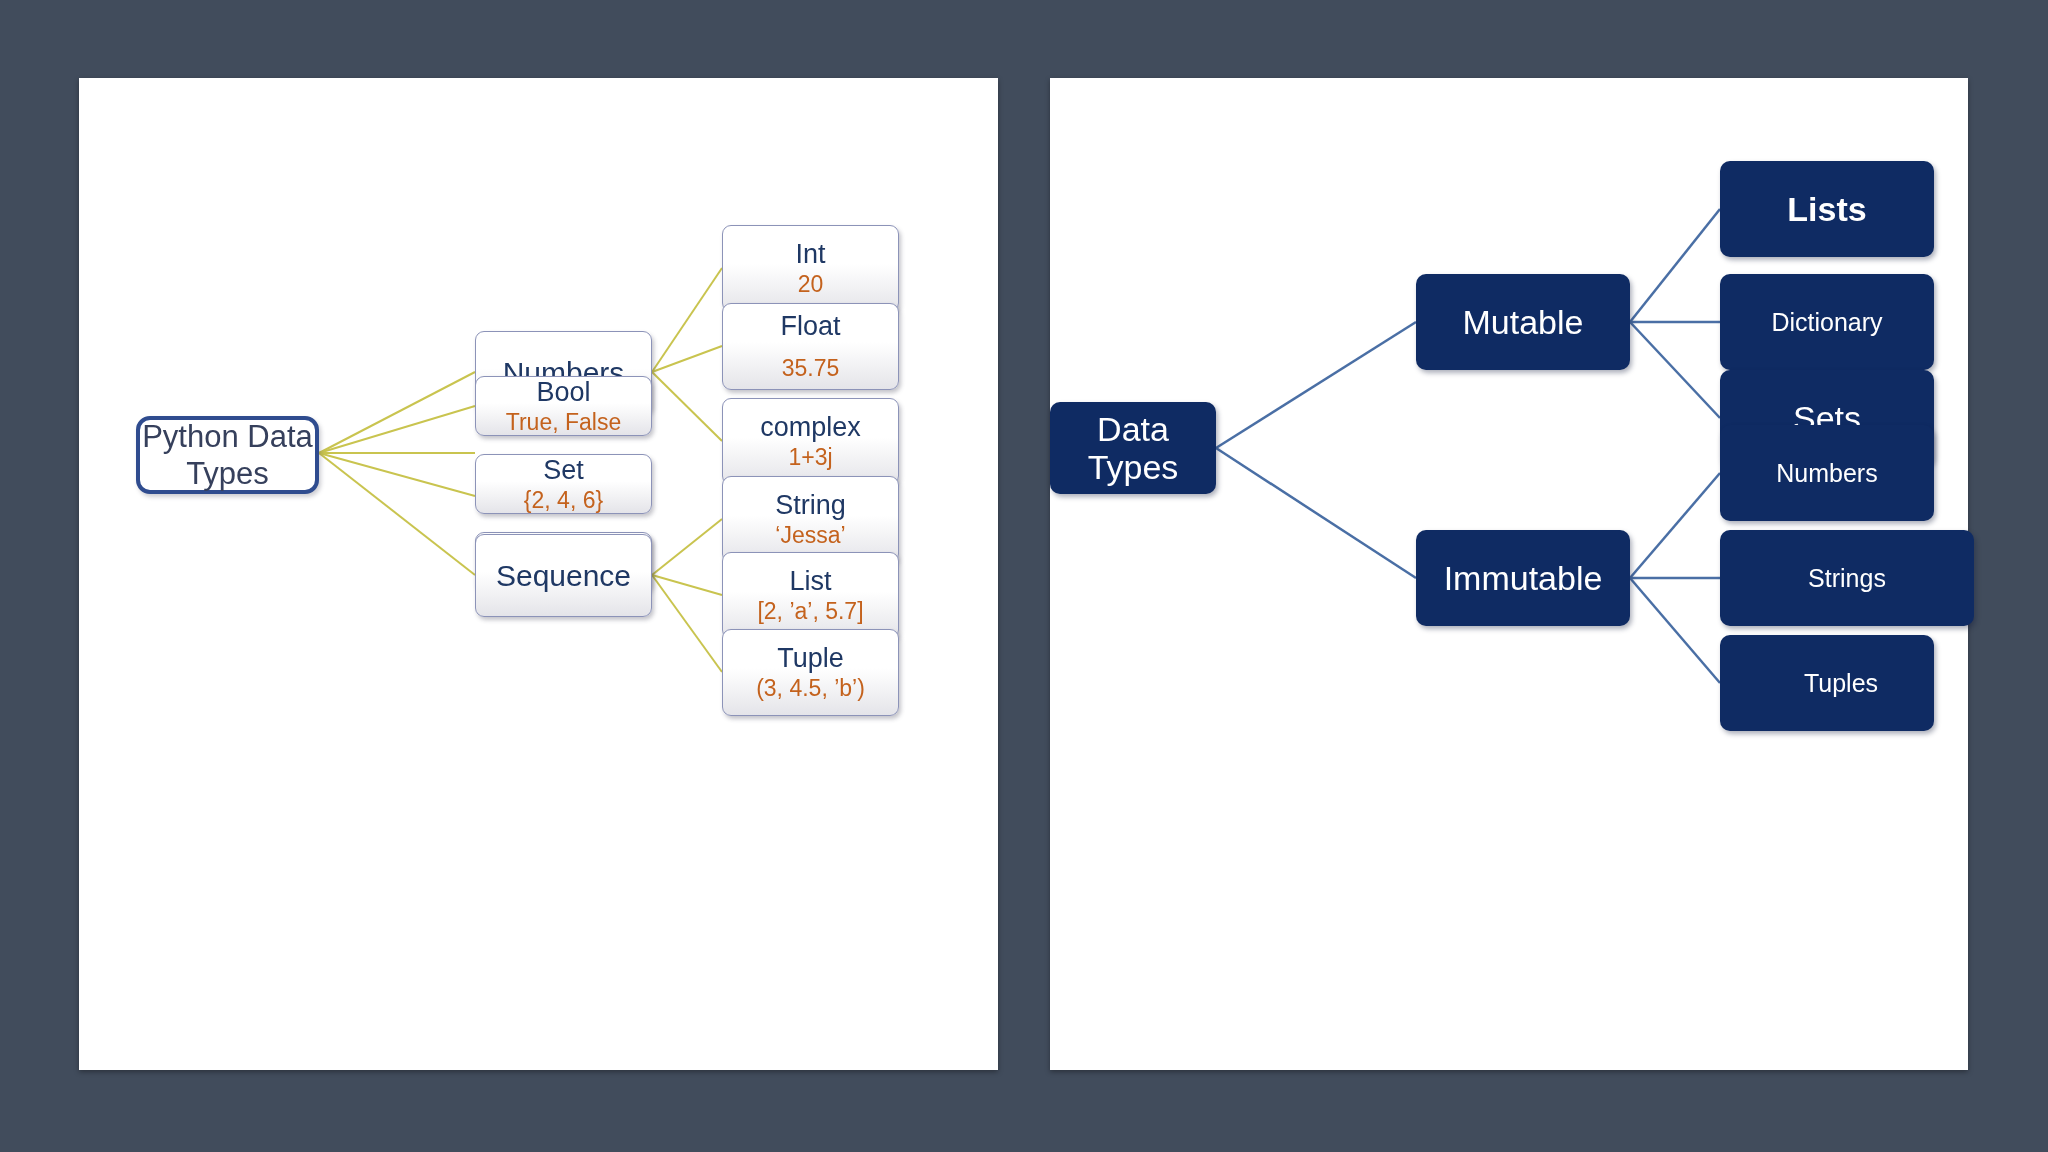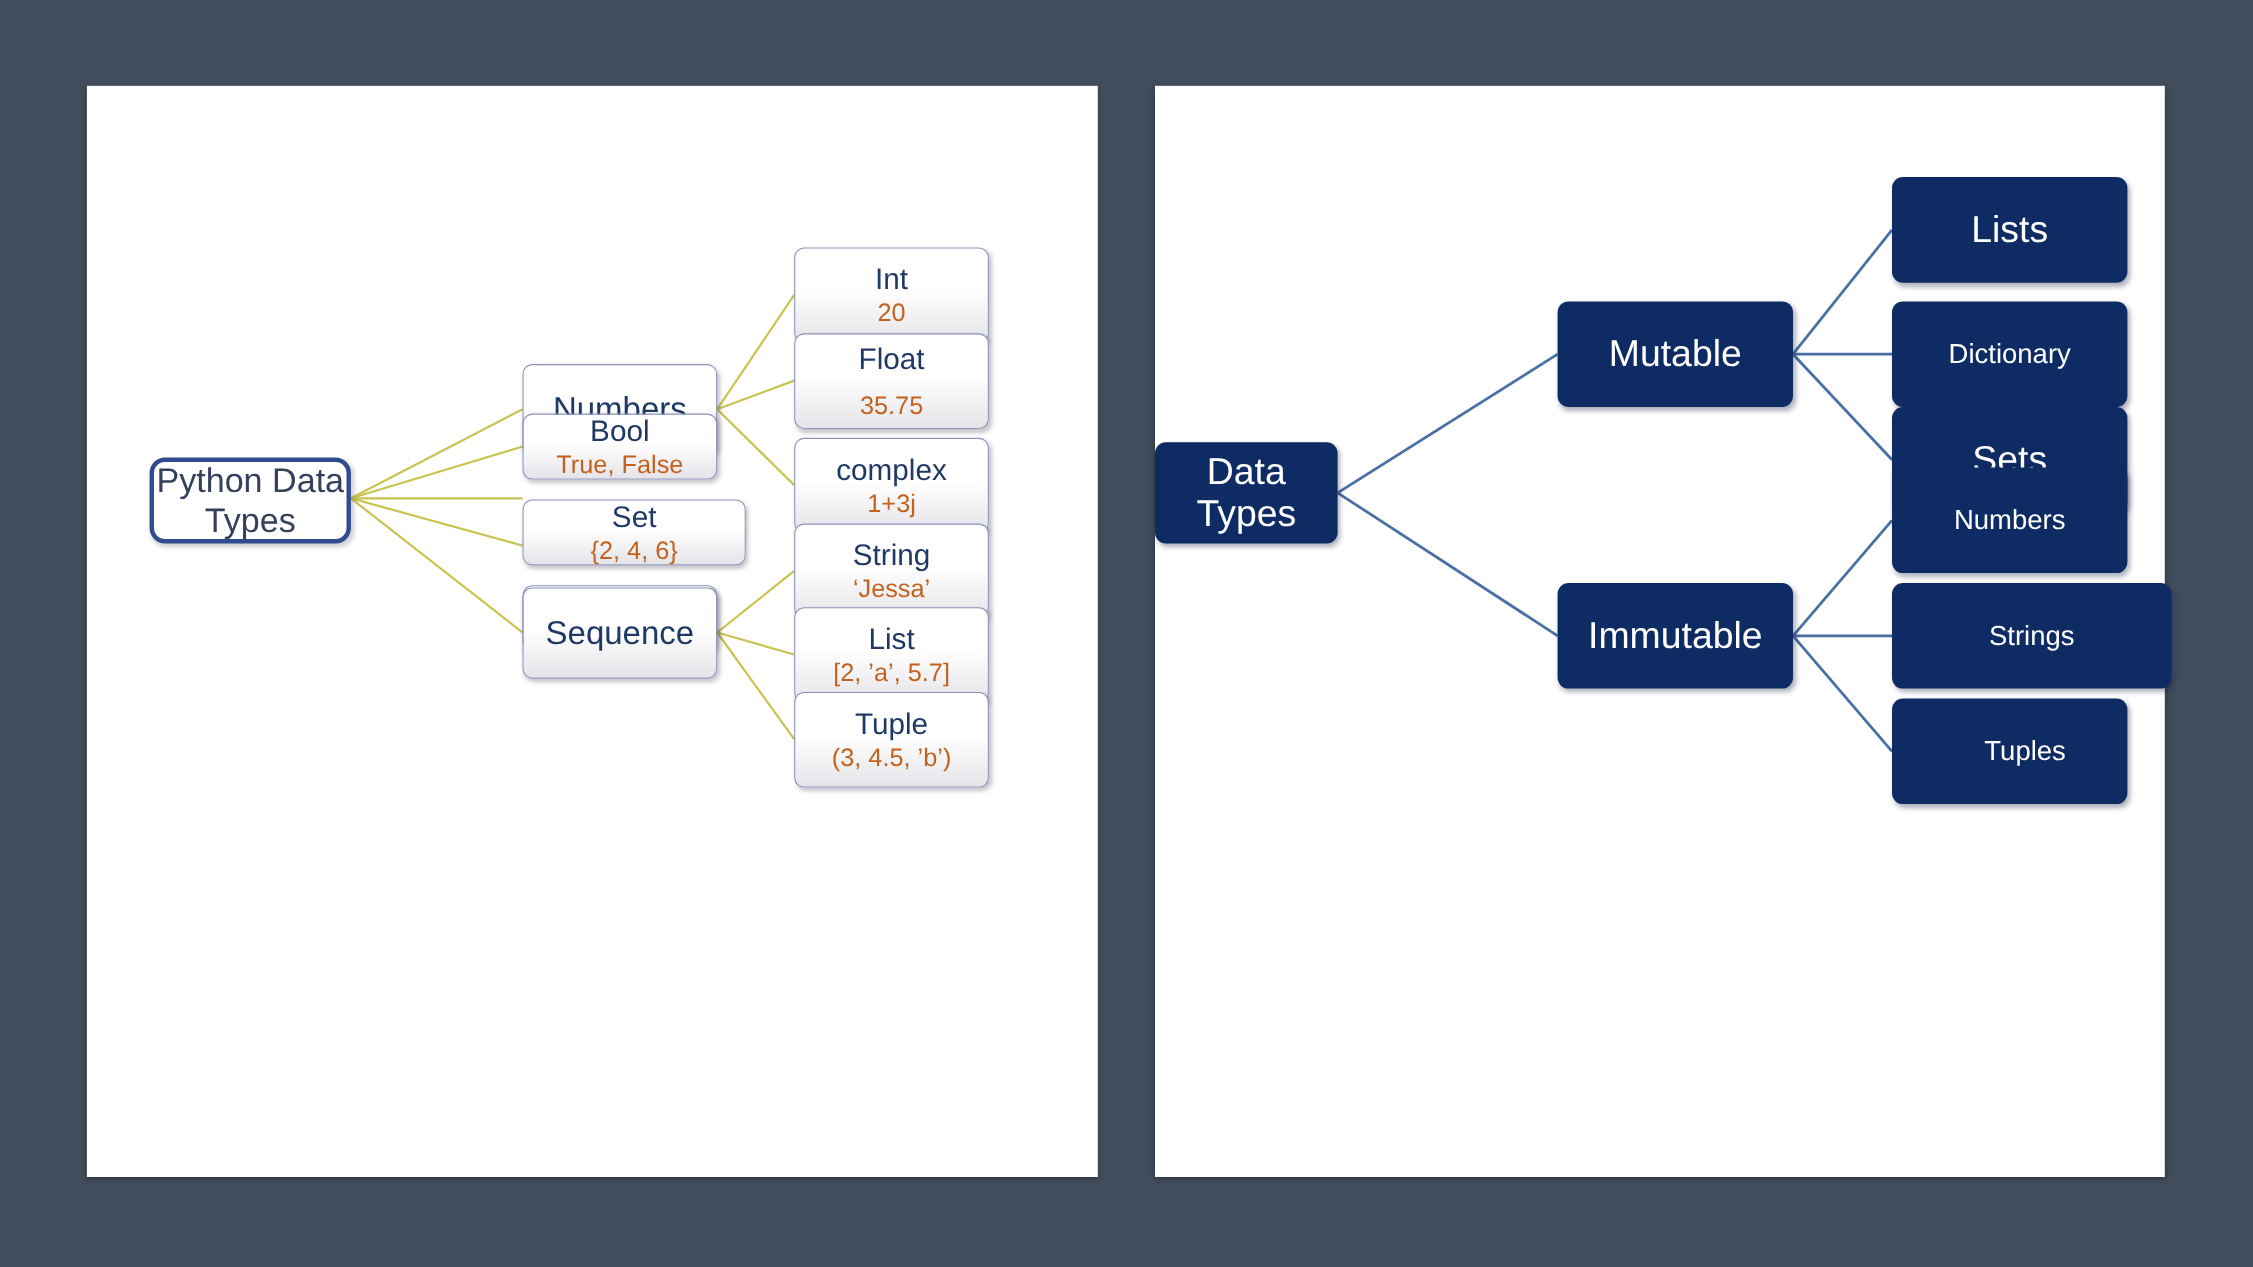--- a/index.html
+++ b/index.html
@@ -122,21 +122,21 @@
 
     <div class="node node-light single" style="left:396px; top:253px; width:177px; height:83px;">
       <div class="n-title">Numbers</div>
     </div>
 
     <div class="node node-light" style="left:396px; top:298px; width:177px; height:60px;">
       <div class="n-title">Bool</div>
       <div class="n-value">True, False</div>
     </div>
 
-    <div class="node node-light" style="left:396px; top:376px; width:203px; height:60px;">
+    <div class="node node-light" style="left:396px; top:376px; width:177px; height:60px;">
       <div class="n-title">Set</div>
       <div class="n-value">{2, 4, 6}</div>
     </div>
 
     <div class="node node-light" style="left:396px; top:454px; width:177px; height:60px;">
       <div class="n-title">Dict</div>
       <div class="n-value">{1:’a’, 2:’b’}</div>
     </div>
 
     <div class="node node-light single" style="left:396px; top:456px; width:177px; height:83px;">
@@ -198,21 +198,21 @@
     </div>
 
     <div class="node node-navy" style="left:366px; top:196px; width:214px; height:96px;">
       <div class="n-title">Mutable</div>
     </div>
 
     <div class="node node-navy" style="left:366px; top:452px; width:214px; height:96px;">
       <div class="n-title">Immutable</div>
     </div>
 
-    <div class="node node-navy" style="left:670px; top:83px; width:214px; height:96px;">
+    <div class="node node-navy" style="left:670px; top:83px; width:214px; height:96px;font-weight:bold;">
       <div class="n-title">Lists</div>
     </div>
 
     <div class="node node-navy small" style="left:670px; top:196px; width:214px; height:96px;">
       <div class="n-title">Dictionary</div>
     </div>
 
     <div class="node node-navy" style="left:670px; top:292px; width:214px; height:96px;">
       <div class="n-title">Sets</div>
     </div>

